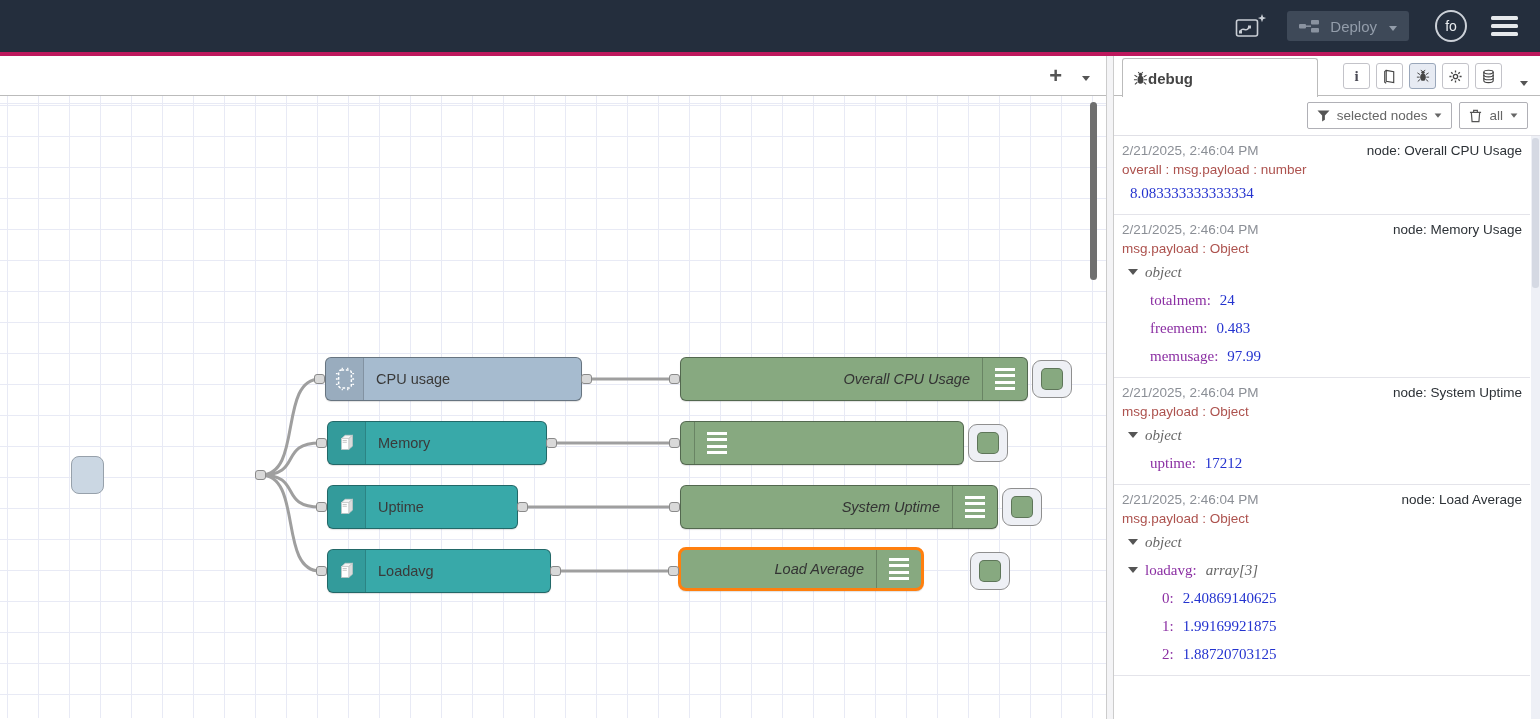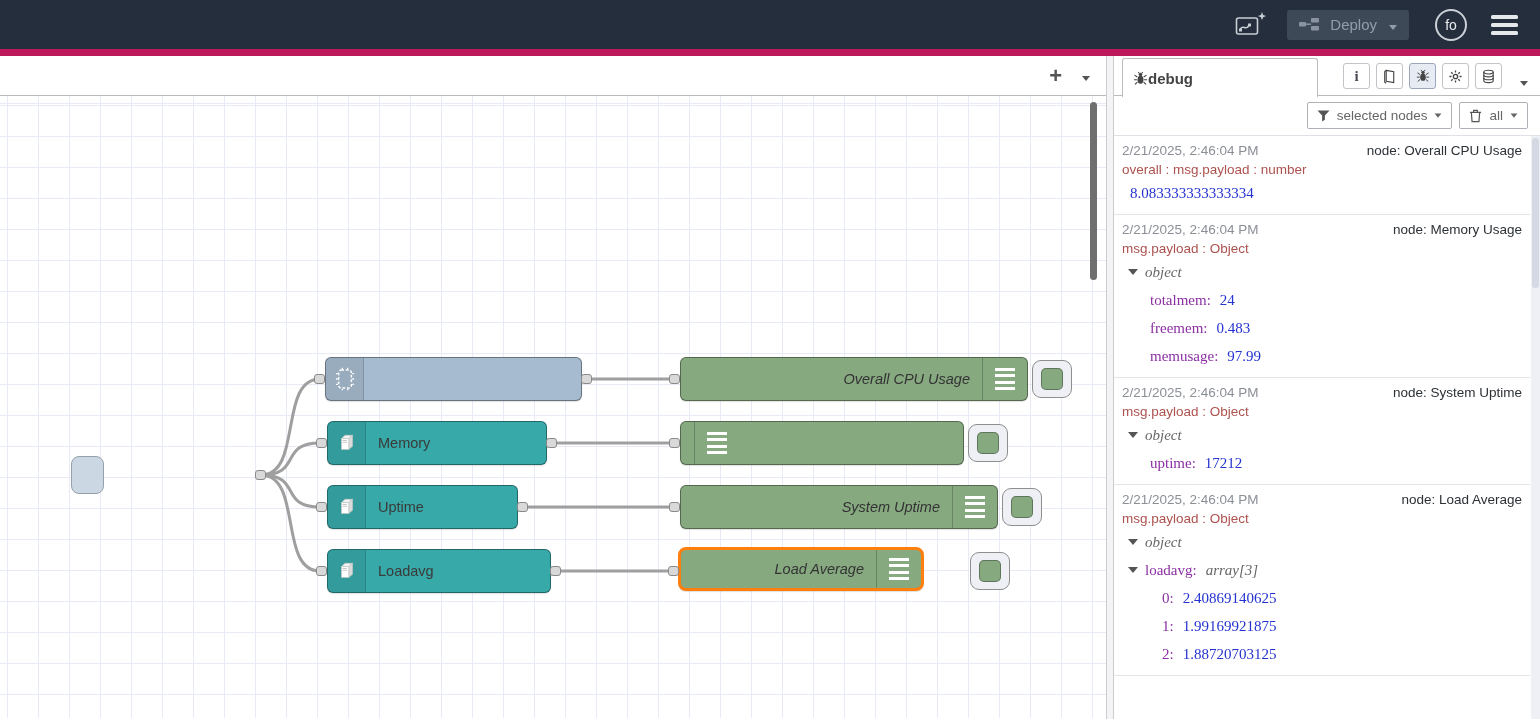--- a/index.html
+++ b/index.html
@@ -1,20 +1,20 @@
 <!DOCTYPE html>
 <html><head>
 <meta charset="utf-8">
 <style>
   * { margin:0; padding:0; box-sizing:border-box; }
   html,body { width:1540px; height:722px; overflow:hidden; background:#fff;
     font-family:"Liberation Sans", sans-serif; }
 
   
-  .header { height:56px; background:#242e3d; border-bottom:7px solid #be185d;
+  .header { height:56px; background:#242e3d; border-bottom:4px solid #be185d;
     display:flex; align-items:center; justify-content:flex-end; padding-right:22px; }
   .hdr-icon { margin-right:20px; display:flex; align-items:center; }
   .deploy-btn { height:30px; background:#3e4958; border-radius:3px; display:flex;
     align-items:center; padding:0 12px; margin-right:26px; cursor:default; }
   .deploy-btn svg { margin-right:9px; }
   .deploy-label { color:#939daa; font-size:15px; }
   .deploy-caret { margin-left:12px; }
   .caret { width:0; height:0; border-left:4px solid transparent;
     border-right:4px solid transparent; border-top:5px solid currentColor; display:inline-block; }
   .deploy-caret .caret { color:#939daa; }
@@ -174,20 +174,21 @@
 
       <div class="inject-btn"></div>
 
       <div class="node node-blue" style="left:325px;top:261px;width:257px;">
         <span class="nicon">
           <svg width="20" height="24" viewBox="0 0 22 26" fill="none" stroke="#fff">
             <rect x="4" y="3" width="14" height="20" rx="3" stroke-width="1.6" stroke-dasharray="3 2"></rect>
             <path stroke-width="1.4" d="M1 7h2M1 13h2M1 19h2M19 7h2M19 13h2M19 19h2M8 0.5v1.5M14 0.5v1.5M8 24v1.5M14 24v1.5"></path>
           </svg>
         </span>
+        <span class="nlabel">CPU usage</span>
       </div>
 
       <div class="node node-teal" style="left:327px;top:325px;width:220px;">
         <span class="nicon">
           <svg width="20" height="20" viewBox="0 0 22 22">
             <polygon points="5,6 9,2.5 17,2.5 13,6" fill="#f4f4f4" stroke="#c9c9c9" stroke-width="0.8"></polygon>
             <polygon points="13,6 17,2.5 17,14.5 13,18" fill="#dcdcdc" stroke="#c9c9c9" stroke-width="0.8"></polygon>
             <rect x="5" y="6" width="8" height="12" fill="#fff" stroke="#c9c9c9" stroke-width="0.8"></rect>
             <path d="M6.2 8.2h4.6M6.2 10.2h4.6" stroke="#b9b9b9" stroke-width="0.9"></path>
           </svg>

